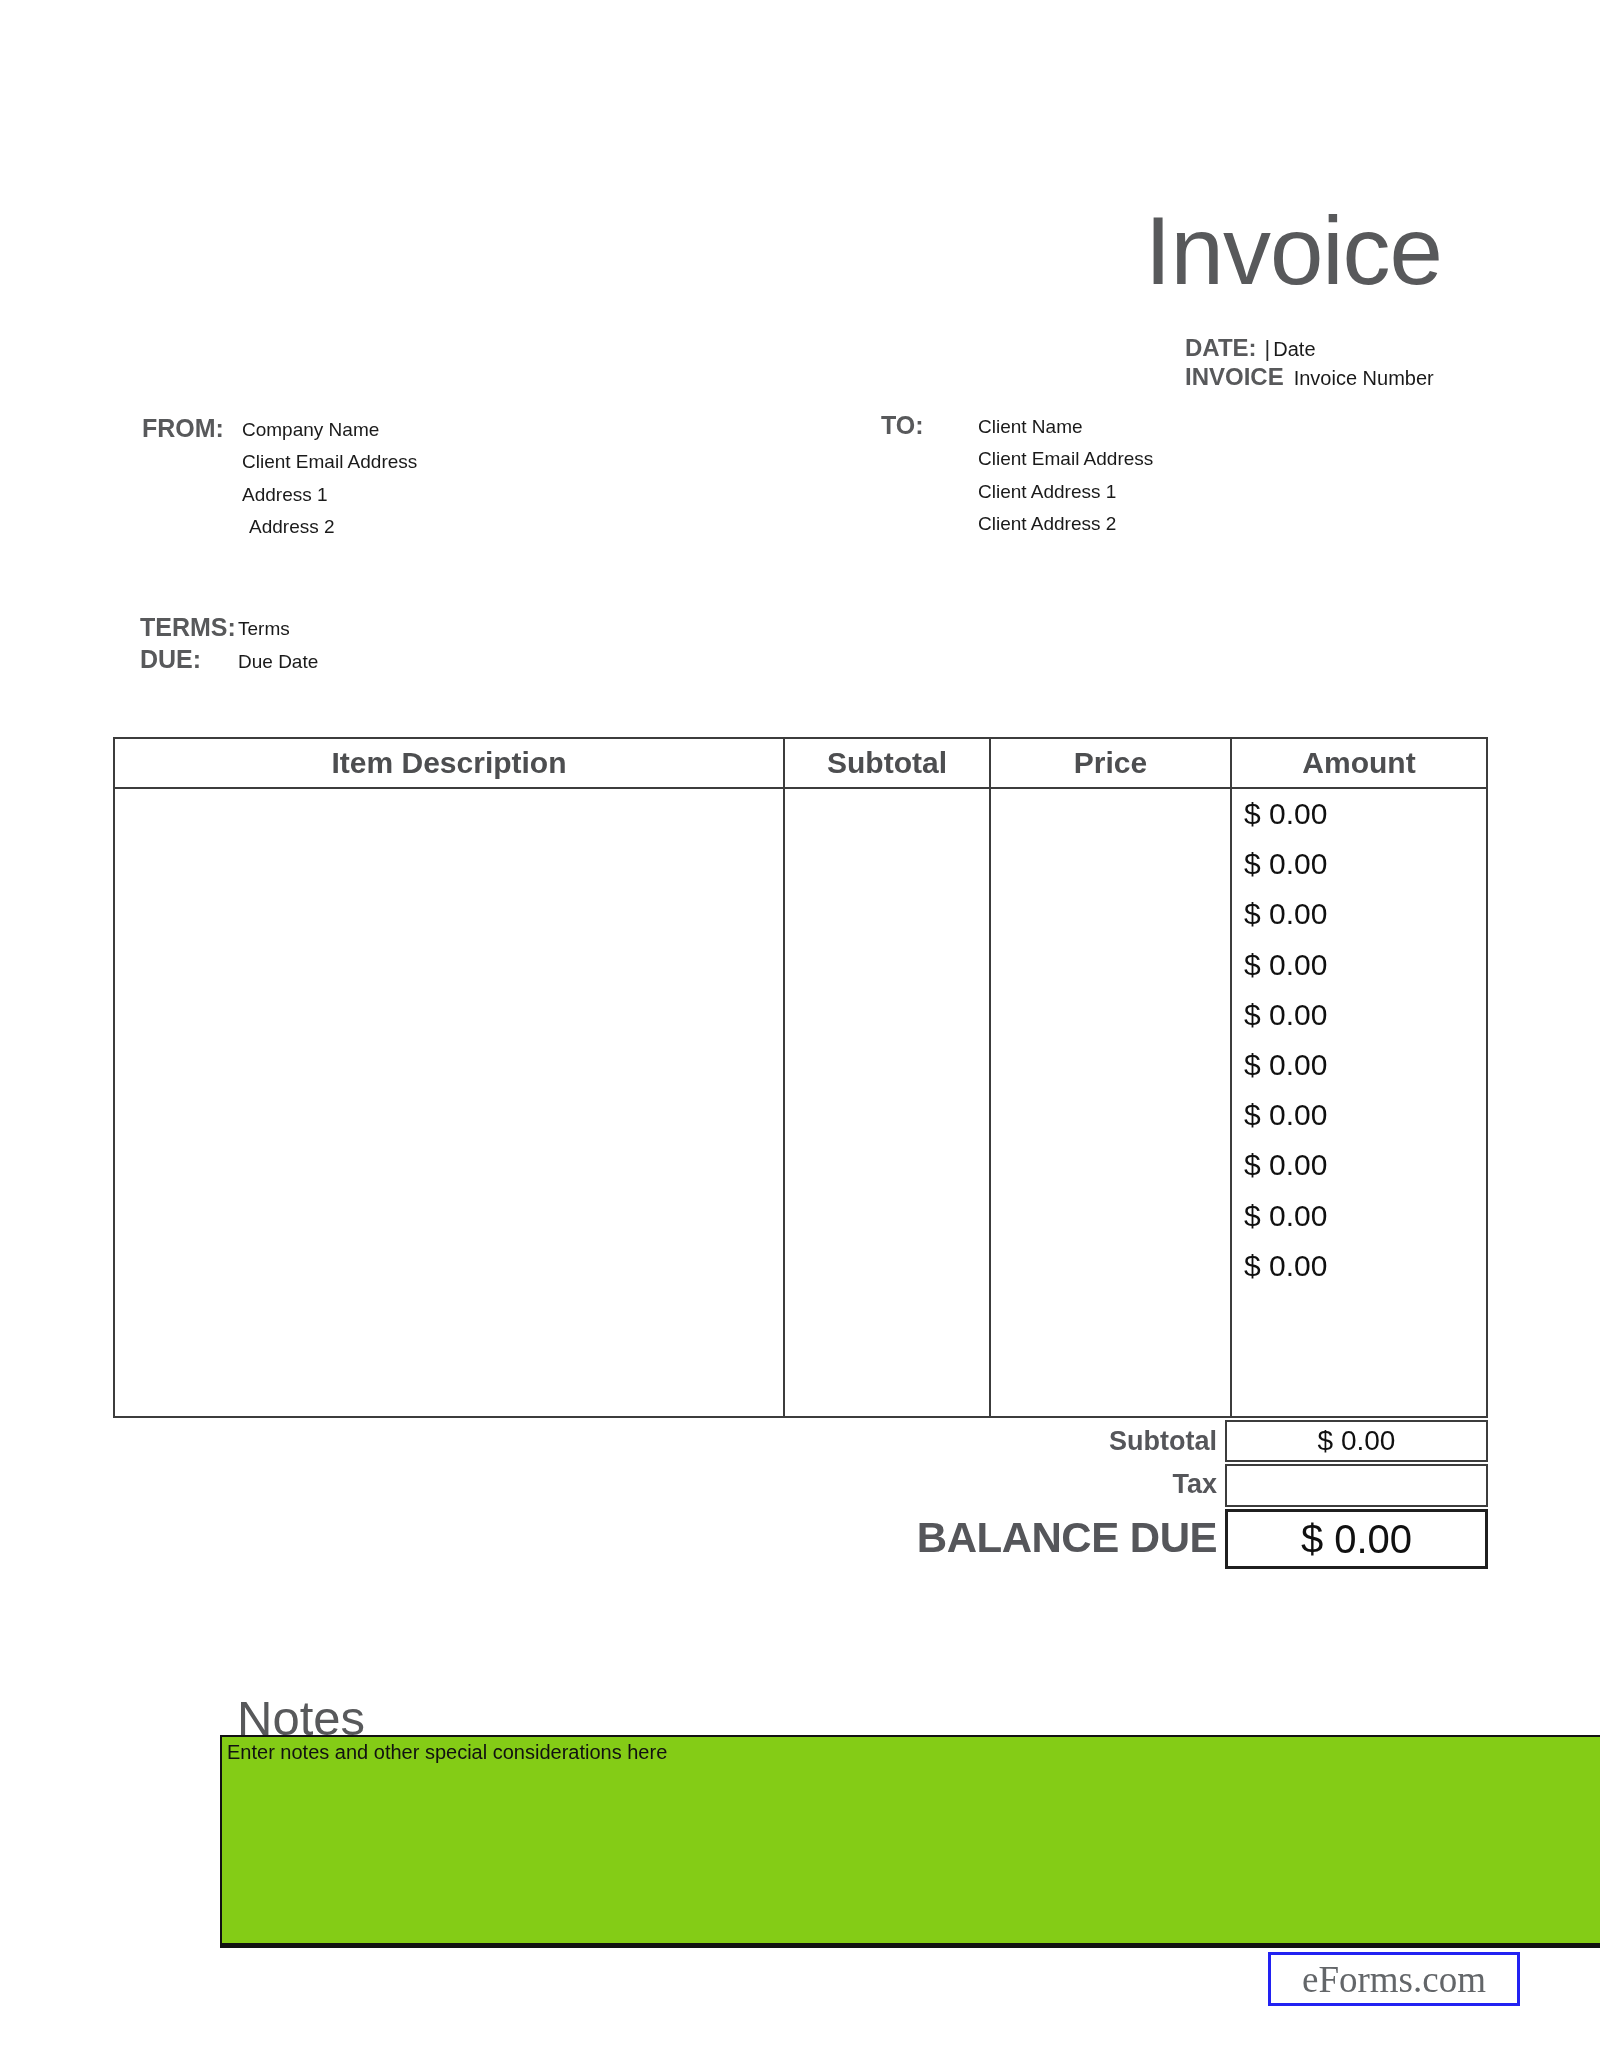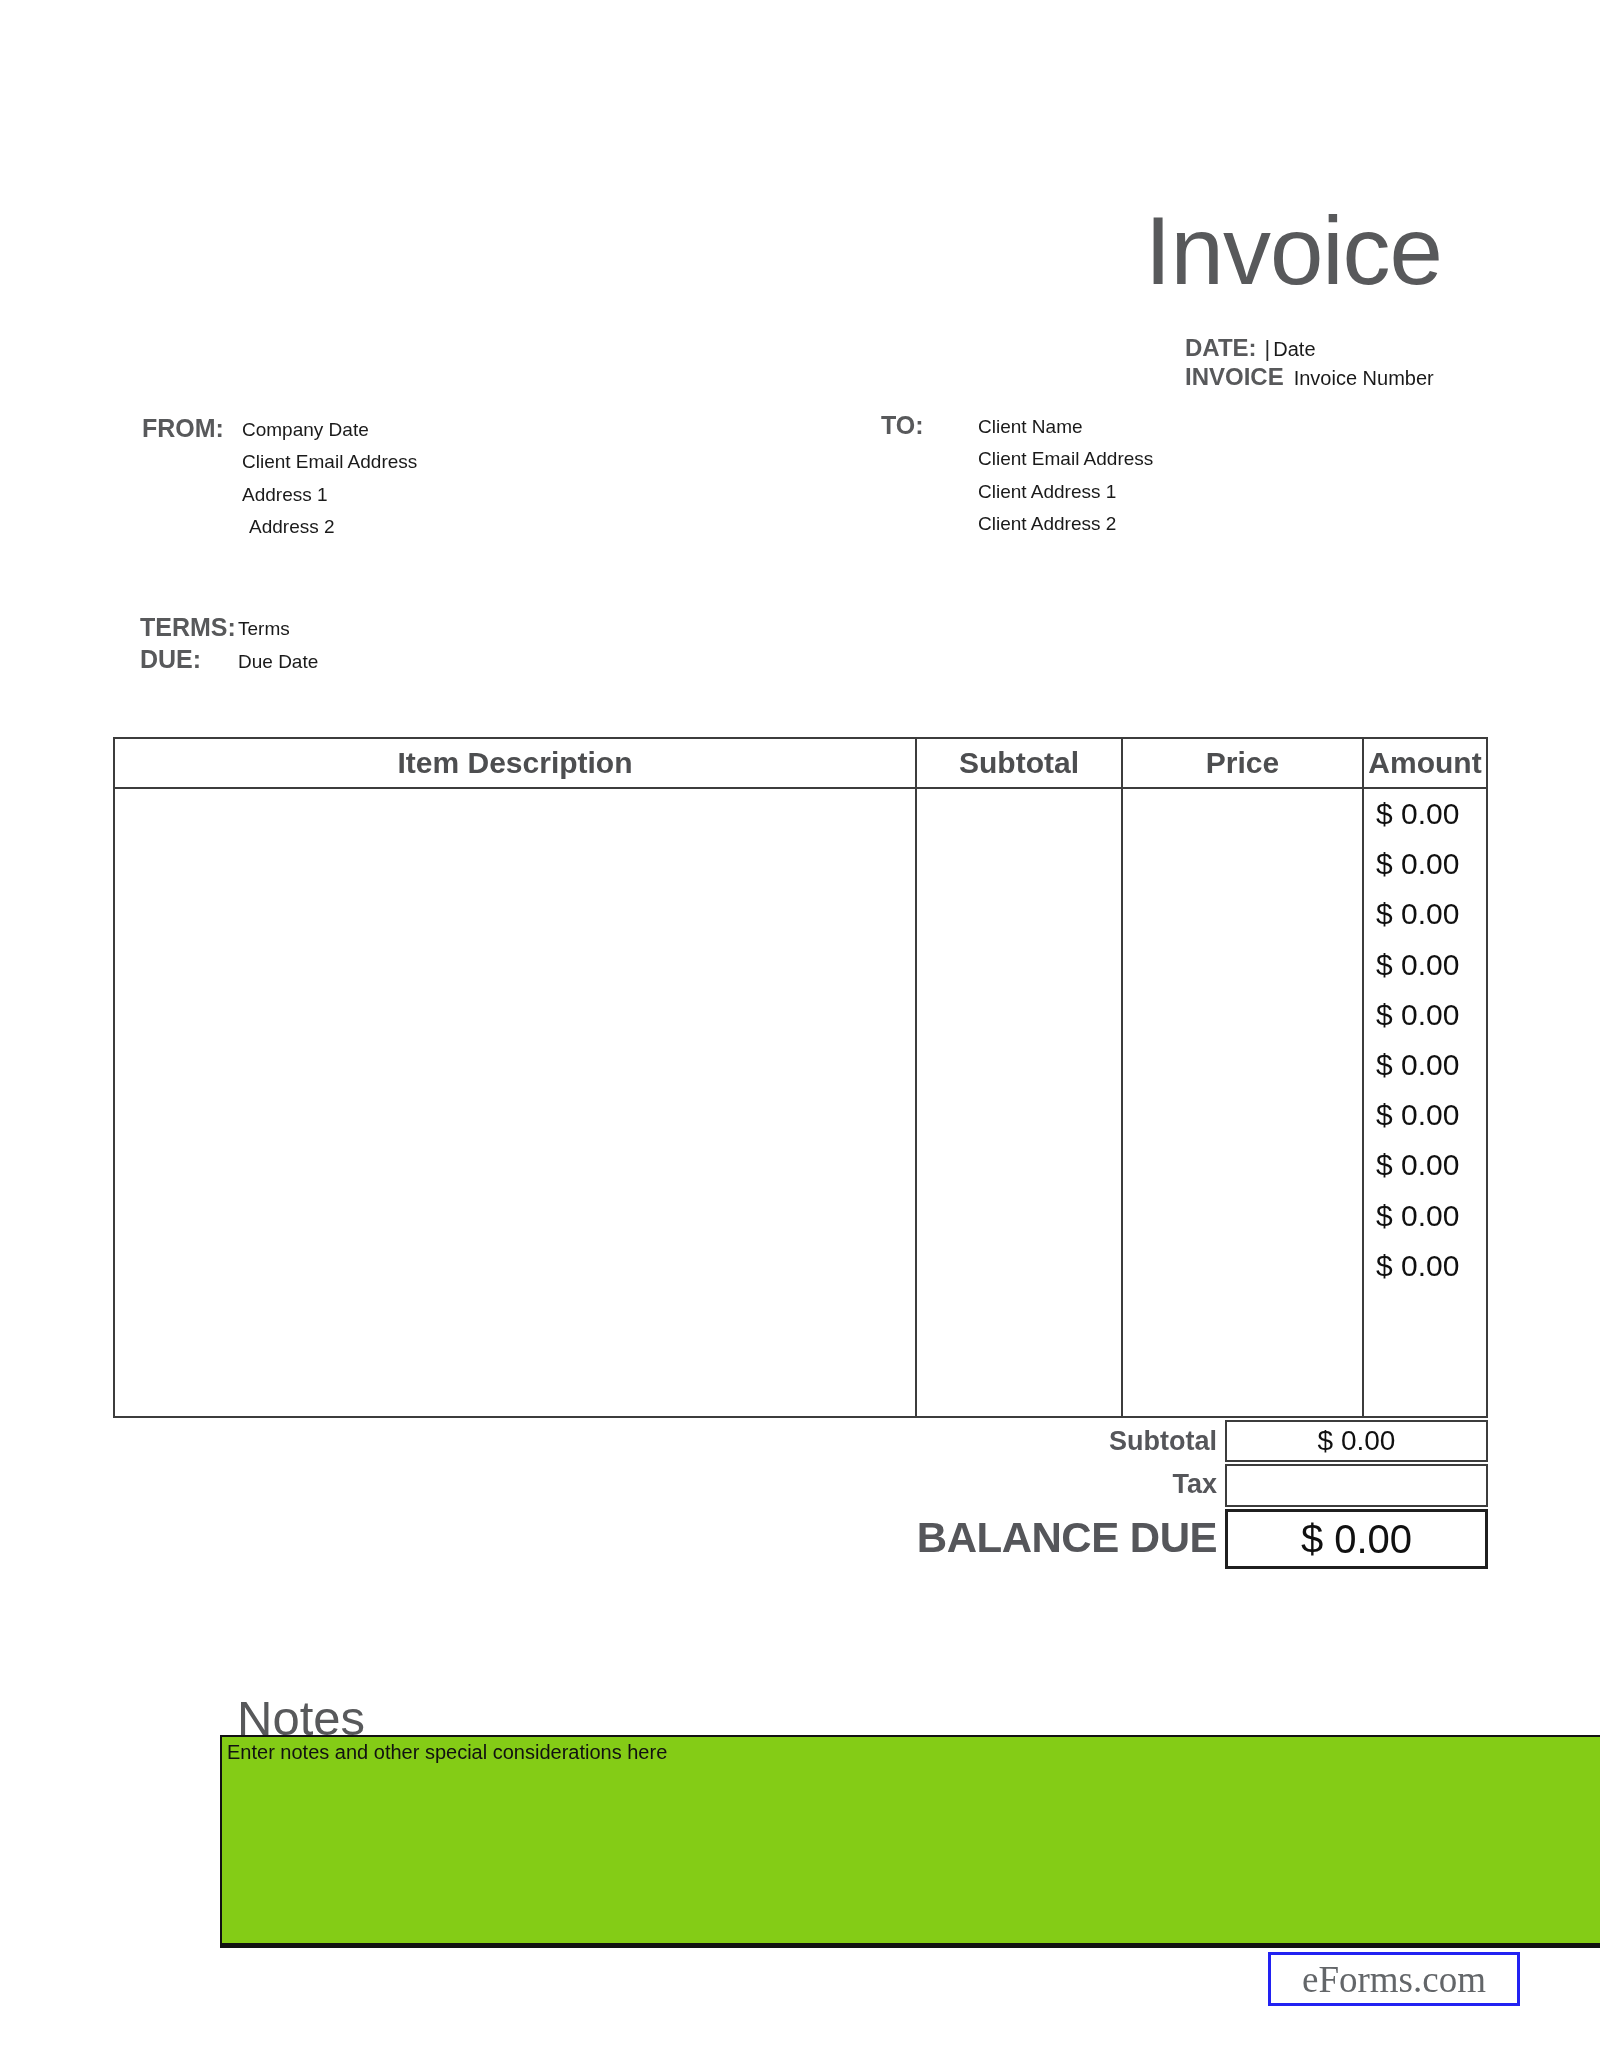--- a/index.html
+++ b/index.html
@@ -44,21 +44,21 @@
   .due-value   { position: absolute; left: 238px; top: 651px; font-size: 19px; color: #1a1a1a; }
 
   
   .items-table {
     position: absolute; left: 113px; top: 737px;
     width: 1375px; height: 681px;
     border: 2px solid #3c3c3c;
   }
   .items-head { display: flex; height: 50px; border-bottom: 2px solid #3c3c3c; }
   .items-body { display: flex; height: 627px; }
-  .col-desc   { width: 800px; }
+  .col-desc   { width: 668px; }
   .col-qty    { width: 206px; border-left: 2px solid #3c3c3c; }
   .col-price  { width: 241px; border-left: 2px solid #3c3c3c; }
   .col-amount { flex: 1; border-left: 2px solid #3c3c3c; }
   .head-cell {
     display: flex; align-items: center; justify-content: center;
     font-size: 30px; font-weight: 600; color: #4d4e50; letter-spacing: 0px;
   }
   .amount-cell {
     height: 50.2px; display: flex; align-items: center;
     padding-left: 12px; font-size: 30px; color: #101010;
@@ -124,21 +124,21 @@
     <span class="meta-value">Date</span>
   </div>
   <div class="meta-row invoice-row">
     <span class="meta-label">INVOICE</span>
     <span class="meta-value">Invoice Number</span>
   </div>
 </div>
 
 <div class="party-label from-label">FROM:</div>
 <div class="party-lines from-lines">
-  <div class="party-line">Company Date</div>
+  <div class="party-line">Company Name</div>
   <div class="party-line">Client Email Address</div>
   <div class="party-line">Address 1</div>
   <div class="party-line">Address 2</div>
 </div>
 
 <div class="party-label to-label">TO:</div>
 <div class="party-lines to-lines">
   <div class="party-line">Client Name</div>
   <div class="party-line">Client Email Address</div>
   <div class="party-line">Client Address 1</div>

